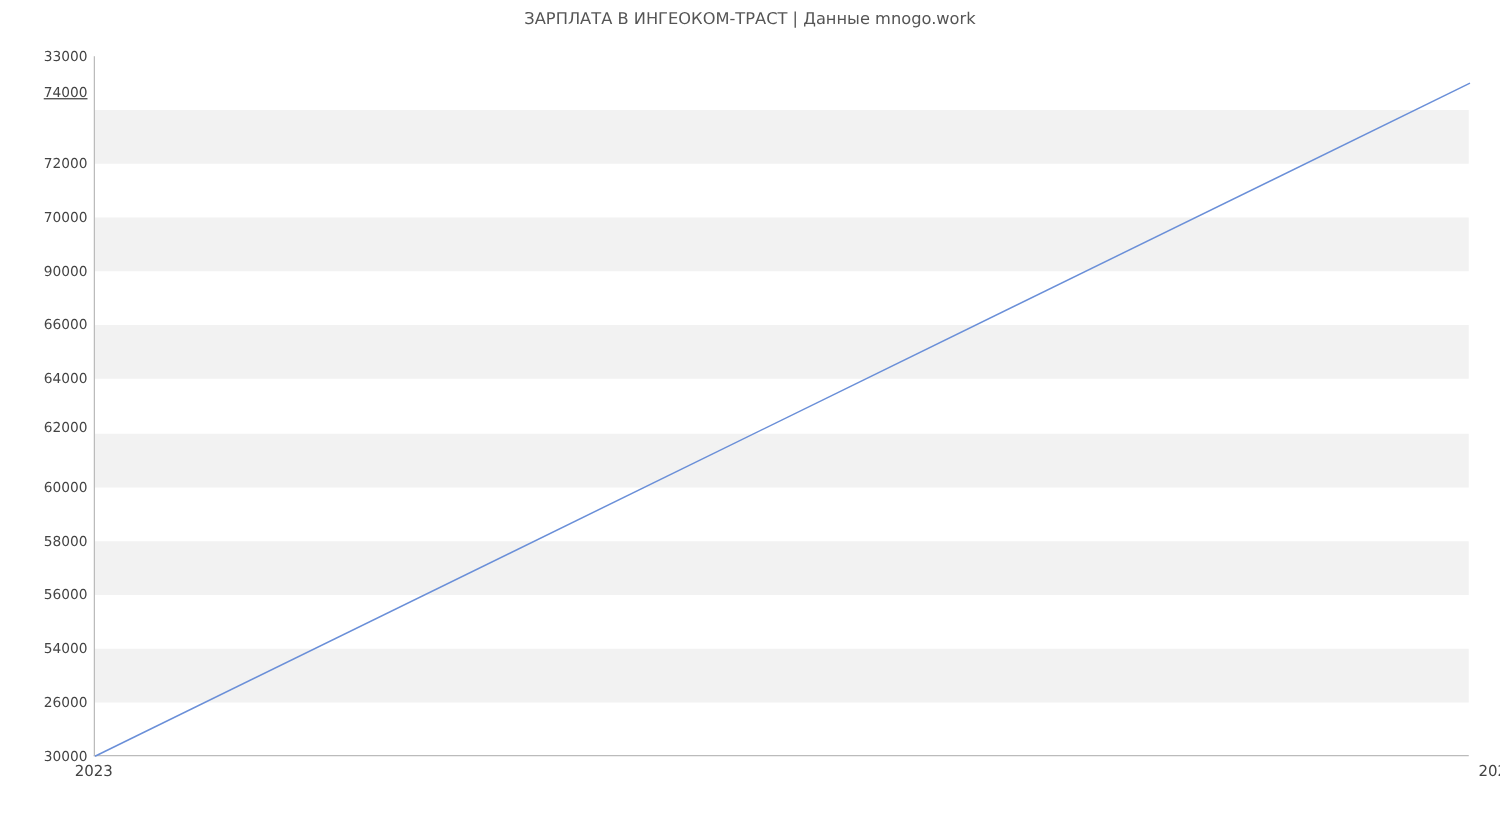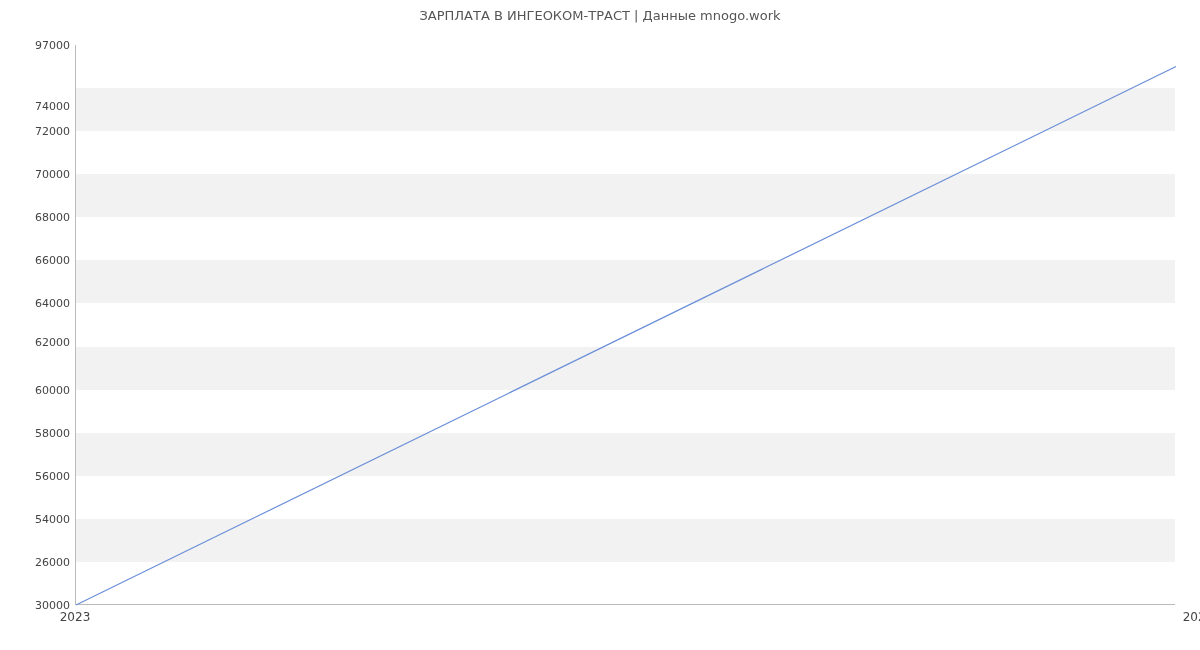--- a/index.html
+++ b/index.html
@@ -86,20 +86,20 @@
   </div>
 <div class="ytick" style="top: 605px;">30000</div>
     <div class="ytick" style="top: 561.923px;">26000</div>
     <div class="ytick" style="top: 518.846px;">54000</div>
     <div class="ytick" style="top: 475.769px;">56000</div>
     <div class="ytick" style="top: 432.692px;">58000</div>
     <div class="ytick" style="top: 389.615px;">60000</div>
     <div class="ytick" style="top: 342px;">62000</div>
     <div class="ytick" style="top: 303.462px;">64000</div>
     <div class="ytick" style="top: 260.385px;">66000</div>
-    <div class="ytick" style="top: 217.308px;">68000</div>
+    <div class="ytick" style="top: 217.308px;">90000</div>
     <div class="ytick" style="top: 174.231px;">70000</div>
     <div class="ytick" style="top: 131.154px;">72000</div>
-    <div class="ytick" style="top: 106px;">74000</div>
-    <div class="ytick" style="top: 45px;">97000</div>
+    <div class="ytick" style="top: 74px; text-decoration: underline;">74000</div>
+    <div class="ytick" style="top: 45px;">33000</div>
     <div class="xtick" style="left: 75px;">2023</div>
     <div class="xtick" style="left: 1175px; margin-left: 23px;">2024</div>
   </div>
 
 </body></html>

